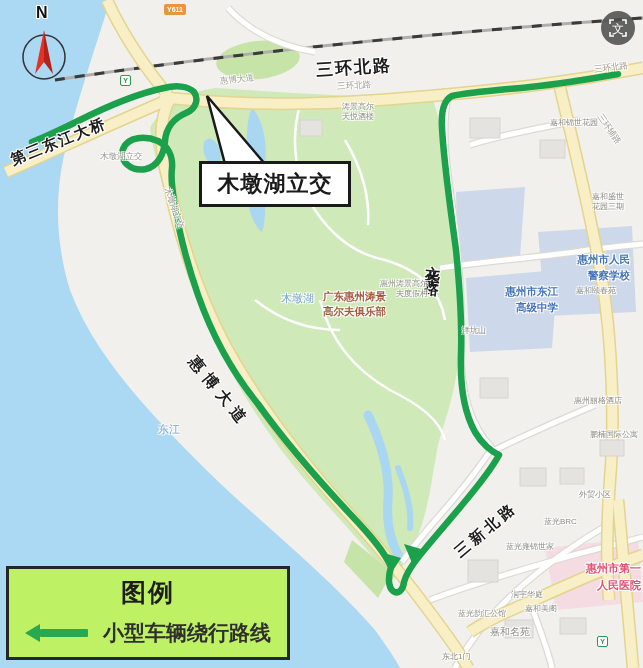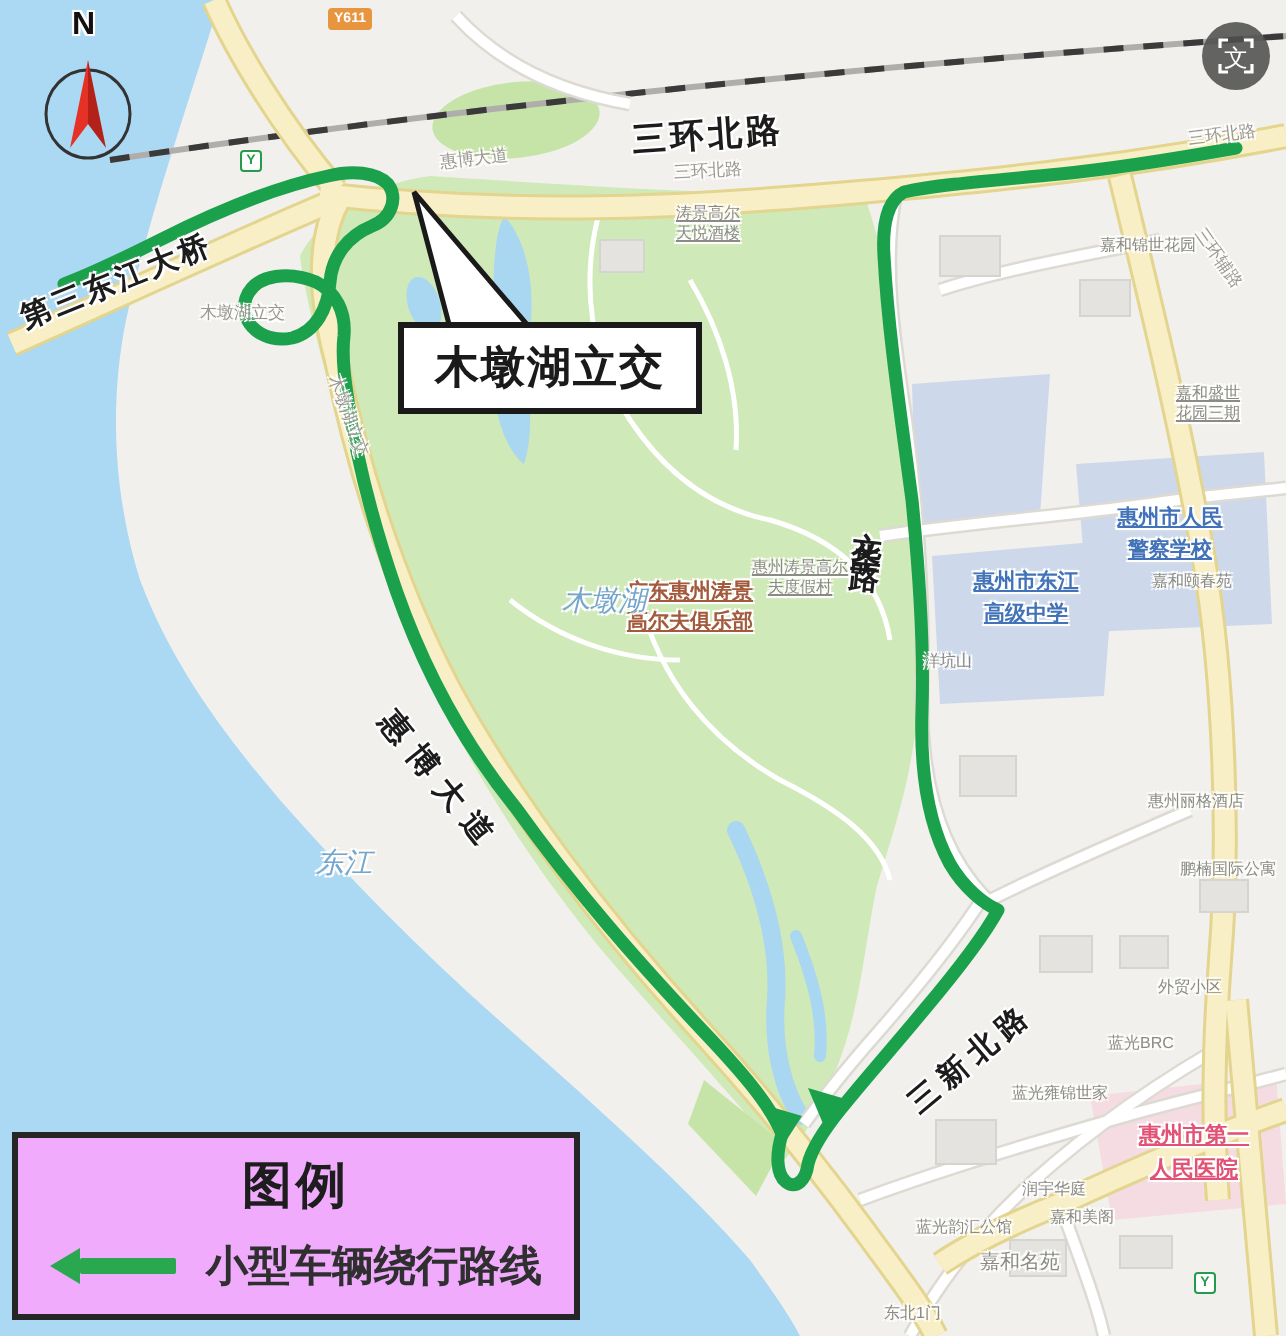--- a/index.html
+++ b/index.html
@@ -1,35 +1,35 @@
 <!DOCTYPE html>
 <html><head>
 <meta charset="utf-8">
 <style>
   html,body{margin:0;padding:0;background:#fff;}
   #map{position:relative;width:643px;height:668px;overflow:hidden;
        font-family:"Liberation Sans","DejaVu Sans",sans-serif;background:#f2f0ec;}
   #base{position:absolute;left:0;top:0;}
   .lbl{position:absolute;white-space:pre-line;color:#8b8b84;font-size:8px;line-height:1.25;
        text-shadow:-1px -1px 0 #fff,1px -1px 0 #fff,-1px 1px 0 #fff,1px 1px 0 #fff,0 0 2px #fff;}
-  .c{text-align:center;text-decoration:underline;}
+  .c{text-align:right;}
   .lbl-blue{color:#4273b8;font-weight:700;font-size:10.5px;line-height:1.5;}
-  .lbl-water{color:#74a5cc;font-size:14px;font-style:italic;}
+  .lbl-water{color:#74a5cc;font-size:11px;}
   .lbl-golf{color:#a3593c;font-weight:700;font-size:10.5px;line-height:1.45;}
   .lbl-hosp{color:#e25275;font-weight:700;font-size:11px;line-height:1.5;}
   .lbl-road{color:#1c1c1c;font-weight:700;font-size:17px;letter-spacing:2px;}
   .lbl-onroad{color:#9a9890;font-size:8.5px;}
   .badge{position:absolute;left:164px;top:4px;width:22px;height:11px;background:#e89540;color:#fff;
        font-size:7px;font-weight:700;text-align:center;line-height:11px;border-radius:2px;}
   .transit{position:absolute;width:11px;height:11px;background:#fff;border:1.5px solid #259b4e;
        color:#259b4e;font-size:7px;font-weight:700;text-align:center;line-height:10px;border-radius:2px;box-sizing:border-box;}
   #callout{position:absolute;left:199px;top:161px;width:146px;height:40px;background:#fff;
        border:3px solid #1a1a1a;color:#1a1a1a;font-size:22px;font-weight:700;text-align:center;
        line-height:40px;letter-spacing:1px;}
-  #legend{position:absolute;left:6px;top:566px;width:278px;height:88px;background:#f0abfc;
+  #legend{position:absolute;left:6px;top:566px;width:278px;height:88px;background:#bef264;
        border:3.5px solid #262626;}
   #legend .title{margin-top:7px;text-align:center;font-size:25px;font-weight:700;color:#1d1d1d;letter-spacing:2px;}
   #legend .row{display:flex;align-items:center;margin:10px 0 0 16px;}
   .arrow{display:flex;align-items:center;width:66px;}
   .arrow .head{width:0;height:0;border-top:9px solid transparent;border-bottom:9px solid transparent;
        border-right:15px solid #29a850;}
   .arrow .bar{width:48px;height:8px;background:#29a850;border-radius:1px;}
   #legend .txt{margin-left:12px;font-size:21px;font-weight:700;color:#2f2f2f;}
   #compassN{position:absolute;left:36px;top:3px;font-size:16px;font-weight:700;color:#111;}
   #translate-btn{position:absolute;left:598px;top:8px;width:40px;height:40px;cursor:pointer;}
@@ -193,21 +193,21 @@
   <div class="lbl lbl-hosp c" style="left:553px;top:560px;width:88px;">惠州市第一
 人民医院</div>
   <div class="lbl" style="left:462px;top:326px;">洋坑山</div>
   <div class="lbl" style="left:550px;top:118px;">嘉和锦世花园</div>
   <div class="lbl c" style="left:584px;top:192px;width:40px;">嘉和盛世
 花园三期</div>
   <div class="lbl" style="left:576px;top:286px;">嘉和颐春苑</div>
   <div class="lbl" style="left:564px;top:396px;margin-left:10px;">惠州丽格酒店</div>
   <div class="lbl" style="left:590px;top:430px;">鹏楠国际公寓</div>
   <div class="lbl" style="left:579px;top:490px;font-family:Liberation Mono, monospace;">外贸小区</div>
-  <div class="lbl" style="left:544px;top:517px;margin-left:10px;">蓝光BRC</div>
+  <div class="lbl" style="left:544px;top:517px;">蓝光BRC</div>
   <div class="lbl" style="left:506px;top:542px;">蓝光雍锦世家</div>
   <div class="lbl" style="left:511px;top:590px;">润宇华庭</div>
   <div class="lbl" style="left:525px;top:604px;">嘉和美阁</div>
   <div class="lbl" style="left:458px;top:609px;">蓝光韵汇公馆</div>
   <div class="lbl" style="left:442px;top:652px;">东北1门</div>
   <div class="lbl" style="left:490px;top:626px;font-size:10px;">嘉和名苑</div>
 
   <div class="lbl lbl-water" style="left:158px;top:423px;">东江</div>
   <div class="lbl lbl-water" style="left:281px;top:292px;">木墩湖</div>
 

